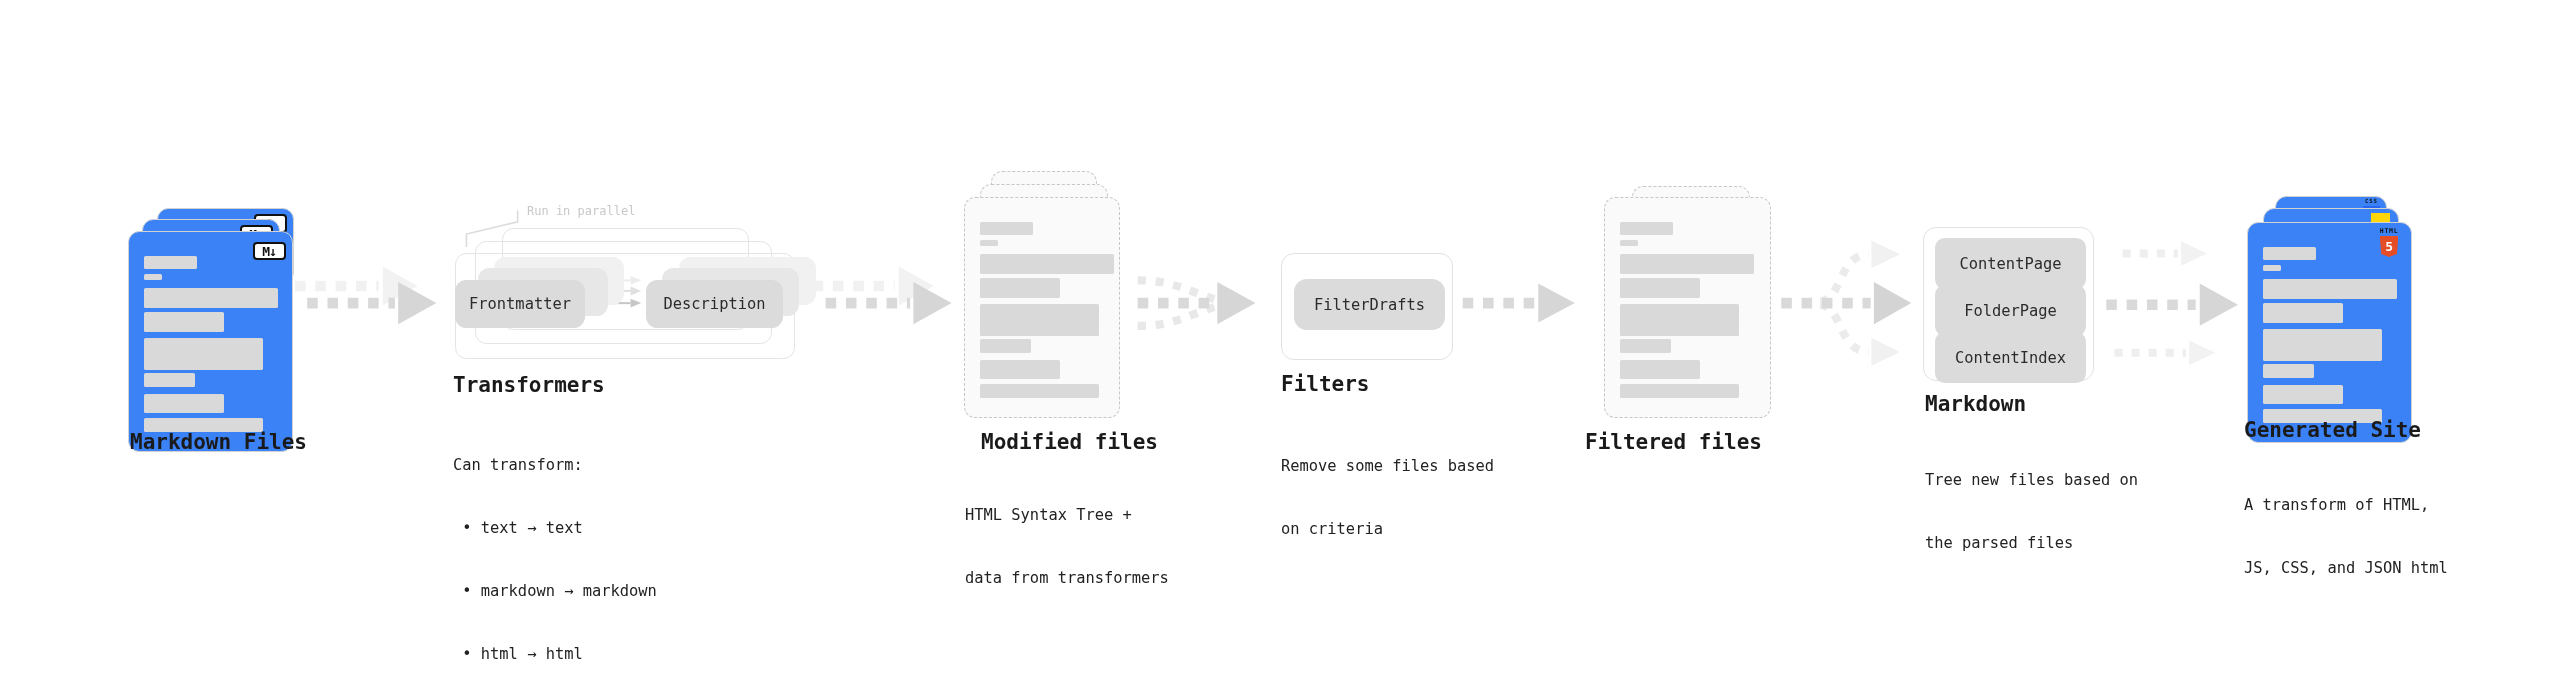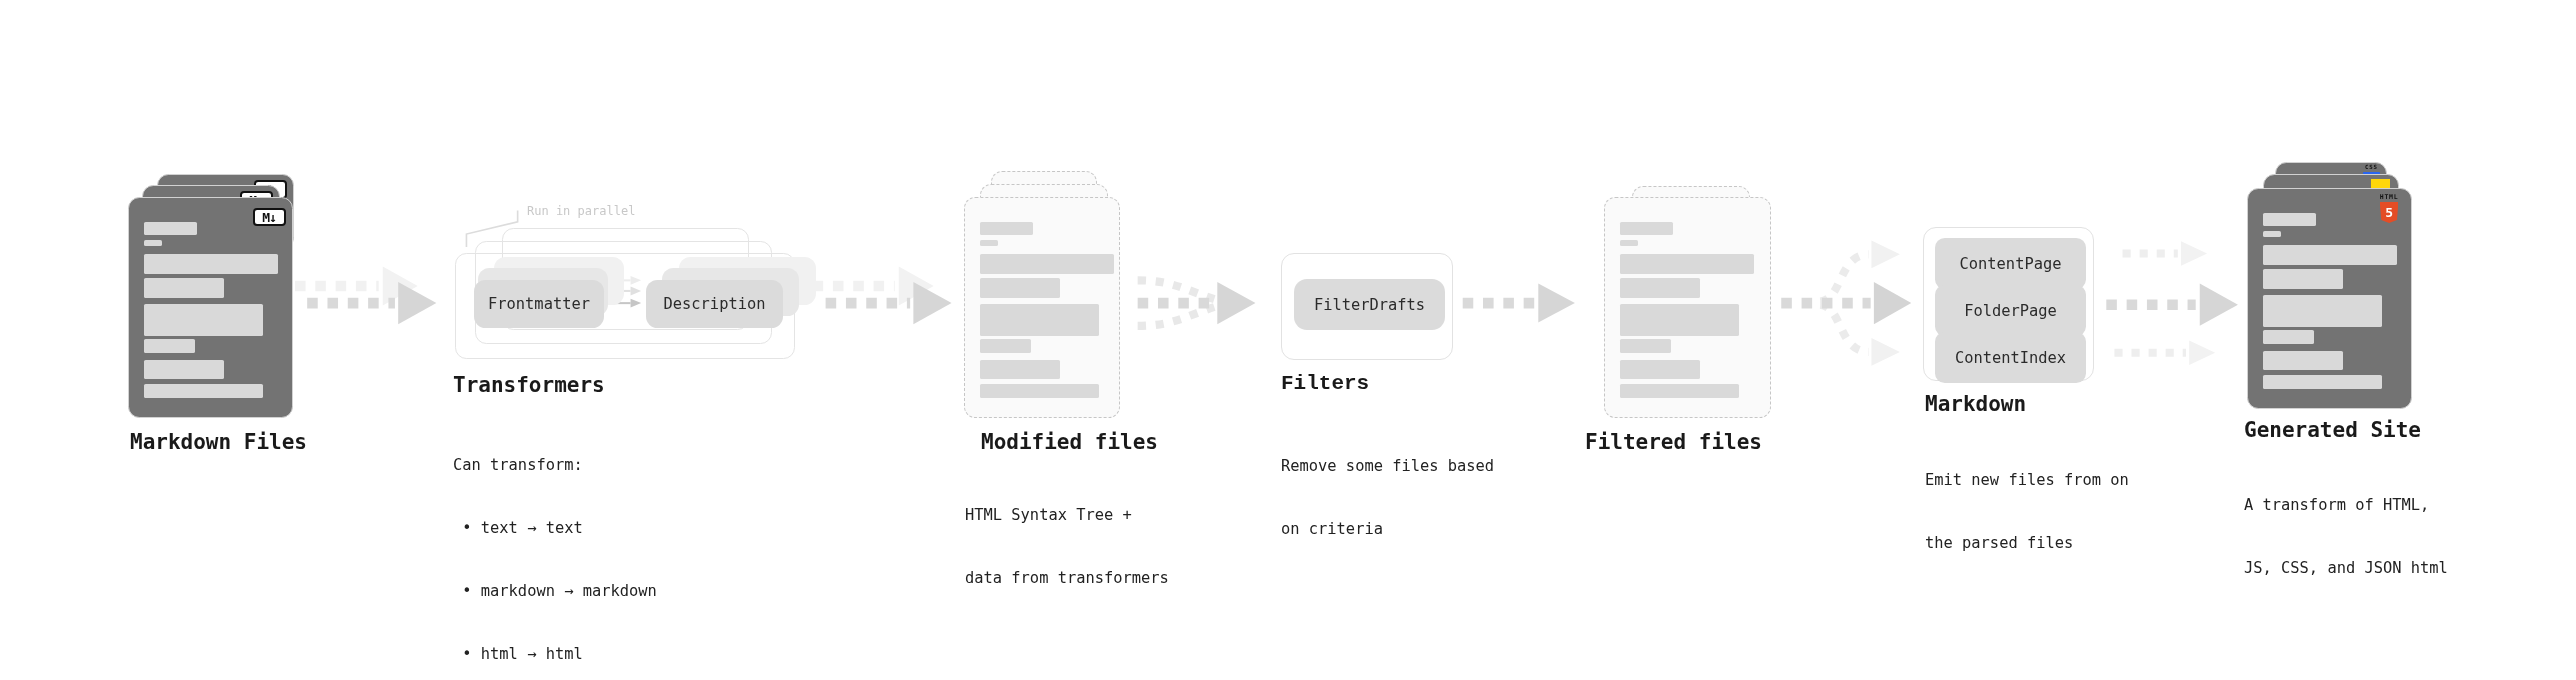--- a/index.html
+++ b/index.html
@@ -4,21 +4,21 @@
 <style>
   html,body{margin:0;padding:0;background:#ffffff;}
   .canvas{
     position:relative; width:2576px; height:681px; background:#ffffff; overflow:hidden;
     font-family:"DejaVu Sans Mono","Liberation Mono",monospace; color:#1a1a1a;
   }
   svg.arrows{position:absolute;left:0;top:0;z-index:1;}
 
   
   .doc{position:absolute;border-radius:11.4px;box-sizing:border-box;}
-  .doc.solid{background:#737373;border:1.6px solid #d2d2d2;}
+  .doc.solid{background:#3b82f6;border:1.6px solid #d2d2d2;margin-top:34px;}
   .doc.dashed{background:#fafafa;border:1.6px dashed #c6c6c6;}
   .bar{position:absolute;left:14.6px;background:#d9d9d9;border-radius:1.6px;}
 
   
   #md-p3{left:157px;top:174px;width:137px;height:75px;z-index:2;}
   #md-p2{left:142px;top:185px;width:138px;height:75px;z-index:3;}
   #md-front{left:128px;top:197px;width:165px;height:221px;z-index:4;}
   .md-badge{position:absolute;right:6.5px;top:4.9px;width:32.5px;height:18.7px;background:#ffffff;
     border:2.4px solid #111;border-radius:4.1px;display:flex;align-items:center;justify-content:center;
     font-weight:bold;font-size:13px;color:#111;letter-spacing:-0.8px;box-sizing:border-box;}
@@ -51,42 +51,42 @@
   .frame{position:absolute;border:1.6px solid #e4e4e4;border-radius:11.4px;background:transparent;box-sizing:border-box;z-index:2;}
   #tf-f3{left:502px;top:228px;width:247px;height:102px;}
   #tf-f2{left:475px;top:241px;width:297px;height:103px;}
   #tf-f1{left:455px;top:253px;width:340px;height:106px;}
   .chip{position:absolute;background:#dbdbdb;border-radius:11.4px;display:flex;align-items:center;justify-content:center;
     font-size:15.4px;color:#2b2b2b;z-index:5;}
   .chip.g1{background:#e7e7e7;z-index:4;}
   .chip.g2{background:#f1f1f1;z-index:3;}
   #fm-g2{left:494px;top:257px;width:130px;height:48px;}
   #fm-g1{left:478px;top:268px;width:130px;height:48px;}
-  #fm{left:474px;top:280px;width:130px;height:48px;}
+  #fm{left:455px;top:280px;width:130px;height:48px;}
   #ds-g2{left:679px;top:257px;width:137px;height:48px;}
   #ds-g1{left:662px;top:268px;width:137px;height:48px;}
   #ds{left:646px;top:280px;width:137px;height:48px;}
   #tf-note{position:absolute;left:527px;top:204px;font-size:12px;color:#c8c8c8;z-index:6;white-space:pre;}
 
   
   .panel{position:absolute;background:#ffffff;border:1.6px solid #e2e2e2;border-radius:13px;box-sizing:border-box;z-index:2;}
   #flt-box{left:1281px;top:253px;width:172px;height:107px;}
   #flt-chip{left:1294px;top:279px;width:151px;height:51px;border-radius:13px;}
 
   
   #emt-box{left:1923px;top:227px;width:171px;height:154px;}
   .emt-chip{position:absolute;left:1935px;width:151px;height:51px;border-radius:9.8px;}
   #emt-c0{top:238px;} #emt-c1{top:285px;} #emt-c2{top:332px;}
 
   
   .stage-title{position:absolute;font-size:21px;font-weight:600;color:#1a1a1a;z-index:6;white-space:pre;}
   #t-md{left:130px;top:430px;}
   #t-tf{left:453px;top:373px;}
   #t-mod{left:965px;top:430px;padding-left:16px;}
-  #t-flt{left:1281px;top:372px;font-family:Liberation Mono, monospace;}
+  #t-flt{left:1281px;top:372px;}
   #t-fil{left:1585px;top:430px;}
   #t-emt{left:1925px;top:392px;}
   #t-gen{left:2244px;top:418px;}
   .stage-desc{position:absolute;font-size:15.4px;color:#222;line-height:21px;z-index:6;white-space:pre;}
   #d-tf{left:453px;top:413px;}
   #d-mod{left:965px;top:463px;}
   #d-flt{left:1281px;top:414px;}
   #d-emt{left:1925px;top:428px;}
   #d-gen{left:2244px;top:453px;}
 </style>
@@ -228,21 +228,21 @@
       <div class="bar" style="top: 186px; width: 119px; height: 14px;"></div>
     </div>
   <div class="stage-title" id="t-fil">Filtered files</div>
 
   <div class="panel" id="emt-box"></div>
   <div class="chip emt-chip" id="emt-c0">ContentPage</div>
   <div class="chip emt-chip" id="emt-c1">FolderPage</div>
   <div class="chip emt-chip" id="emt-c2">ContentIndex</div>
   <div class="stage-title" id="t-emt">Markdown</div>
   <div class="stage-desc" id="d-emt">
-    <div>Emit new files from on</div>
+    <div>Tree new files based on</div>
     <div>the parsed files</div>
   </div>
 
   <div class="doc solid" id="gen-p3">
     <div class="css-badge">
       <div class="w">CSS</div>
       <div class="u"></div>
     </div>
   </div>
   <div class="doc solid" id="gen-p2">

